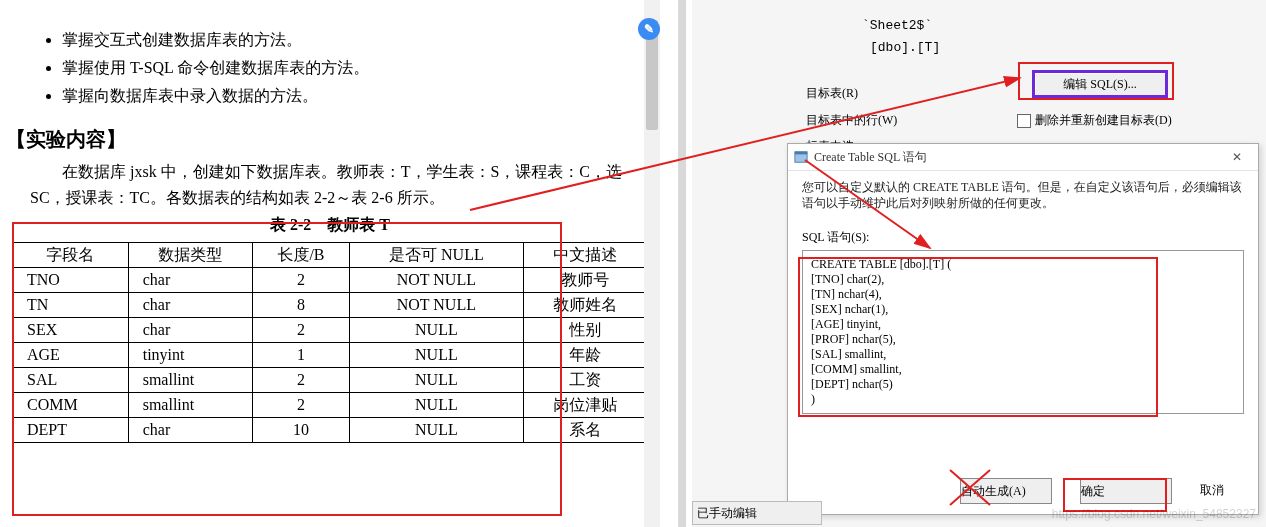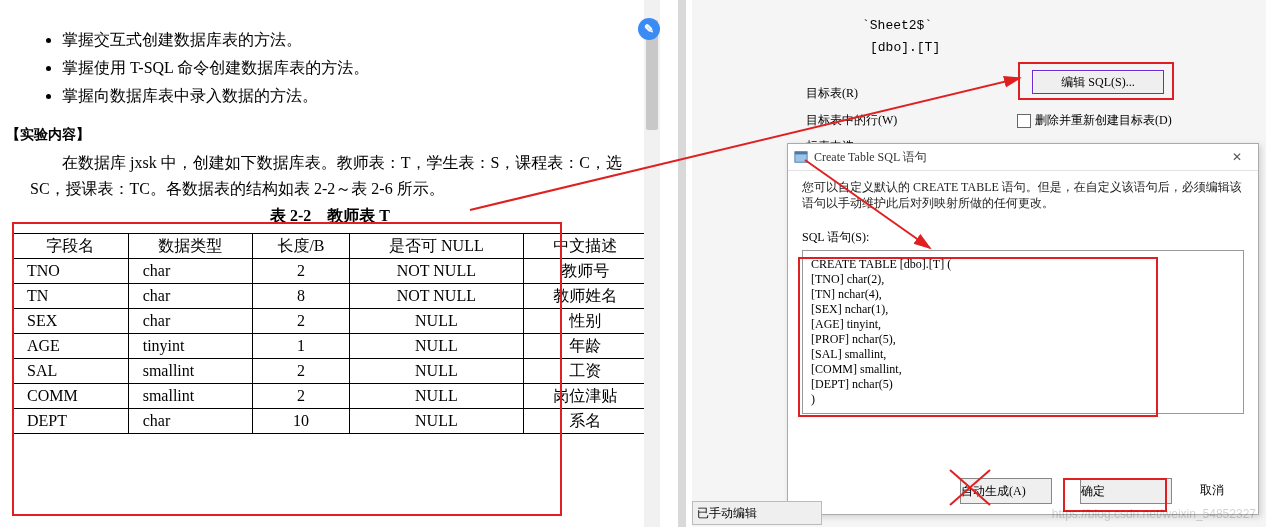--- a/index.html
+++ b/index.html
@@ -1,38 +1,38 @@
 <!DOCTYPE html>
 <html><head>
 <meta charset="utf-8">
 <style>
   html,body{margin:0;padding:0;font-family:"Microsoft YaHei","SimSun",sans-serif;background:#fff;color:#000;}
   .stage{position:relative;width:1266px;height:527px;overflow:hidden;background:#fff;}
   
   .doc{position:absolute;left:0;top:0;width:660px;height:527px;background:#fff;font-family:"SimSun",serif;}
   .doc .bullets{padding:10px 0 0 50px;font-size:16px;line-height:28px;}
   .doc .bullets li{list-style:disc;margin-left:12px;}
-  .doc h2{margin:14px 0 6px 6px;font-size:14px;font-weight:700;font-family:"SimHei","SimSun";}
+  .doc h2{margin:14px 0 6px 6px;font-size:20px;font-weight:700;font-family:"SimHei","SimSun";}
   .doc .para{padding:0 34px 0 30px;font-size:16px;line-height:26px;text-indent:2em;}
   .doc .tbltitle{text-align:center;font-weight:700;font-size:16px;margin-top:4px;}
   table.schema{border-collapse:collapse;margin:6px 0 0 12px;width:636px;font-size:16px;font-family:"Times New Roman","SimSun";text-align:center;}
   table.schema th,table.schema td{border:1px solid #000;padding:0 6px;height:24px;}
   table.schema th{font-weight:400;}
   .redbox{position:absolute;border:2px solid #e02020;pointer-events:none;}
   
   .scroll{position:absolute;right:0;top:0;width:16px;height:527px;background:#f1f1f1;}
   .scroll .thumb{position:absolute;left:2px;top:20px;width:12px;height:110px;background:#c8c8c8;border-radius:2px;}
   
   .vdiv{position:absolute;left:678px;top:0;width:8px;height:527px;background:#d9d9d9;}
   
   .app{position:absolute;left:692px;top:0;width:574px;height:527px;background:#f5f5f5;font-size:12px;font-family:"Microsoft YaHei","Tahoma";}
   .app .line1{position:absolute;left:170px;top:18px;font-family:"Consolas","Courier New";font-size:13px;}
   .app .line2{position:absolute;left:178px;top:40px;font-family:"Consolas","Courier New";font-size:13px;}
   .app .lbl{position:absolute;font-size:12px;color:#000;}
-  .btn3d{position:absolute;background:#efefef;border:1px solid #6d28d9;box-shadow:inset 1px 1px 0 #fff;display:flex;align-items:center;justify-content:center;font-size:12px;cursor:default;}
+  .btn3d{position:absolute;background:#efefef;border:3px solid #6d28d9;box-shadow:inset 1px 1px 0 #fff;display:flex;align-items:center;justify-content:center;font-size:12px;cursor:default;}
   .chk{display:inline-block;width:12px;height:12px;border:1px solid #666;margin-right:4px;vertical-align:middle;background:#fff;}
   
   .dlg{position:absolute;left:95px;top:143px;width:470px;height:370px;background:#fff;border:1px solid #aaa;box-shadow:2px 2px 6px rgba(0,0,0,.15);}
   .dlg .titlebar{height:26px;display:flex;align-items:center;padding:0 6px;font-size:12px;color:#333;border-bottom:1px solid #e3e3e3;}
   .dlg .titlebar .ticon{width:14px;height:14px;margin-right:6px;}
   .dlg .titlebar .ticon svg{width:14px;height:14px;}
   .closex{margin-left:auto;width:30px;height:20px;display:flex;align-items:center;justify-content:center;color:#555;}
   .dlg .hint{padding:8px 14px 0 14px;font-size:12px;line-height:16px;color:#222;}
   .dlg .slabel{padding:18px 14px 2px 14px;font-size:12px;}
   .sqlbox{margin:2px 14px 0 14px;height:150px;border:1px solid #999;padding:6px 8px;font-family:Liberation Serif, serif;font-size:12px;line-height:15px;white-space:pre;background:#fff;overflow:hidden;}

